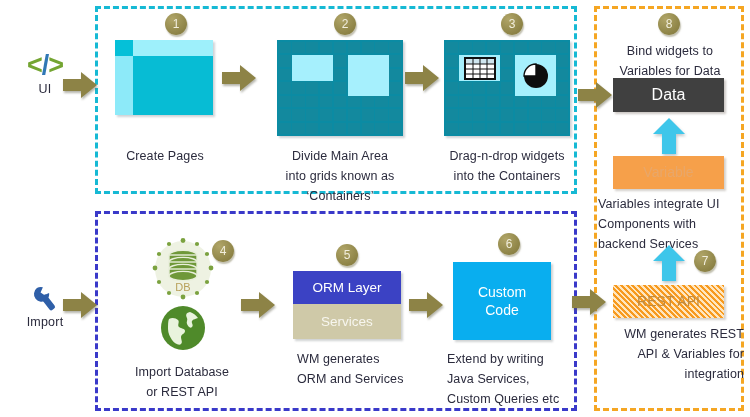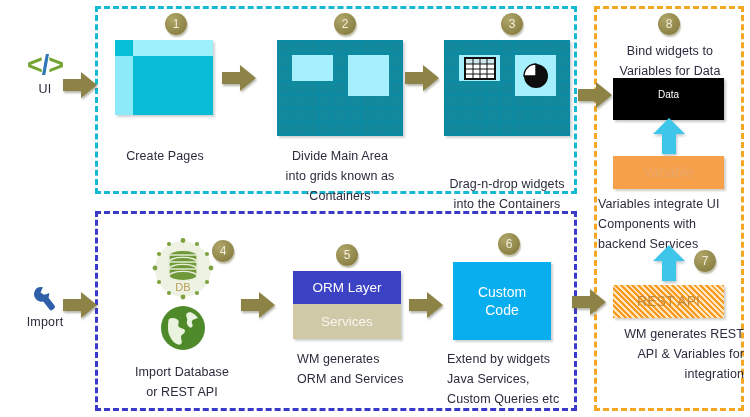--- a/index.html
+++ b/index.html
@@ -68,22 +68,22 @@
   #orm-box .svc{position:absolute;left:0;top:33px;right:0;bottom:0;background:#cfc9a8;
            color:#f7f6ef;font-size:13.5px;line-height:35px;text-align:center;}
 
   
   #code-box{position:absolute;left:453px;top:262px;width:98px;height:78px;
             background:#09aeef;color:#fff;font-size:14px;line-height:18px;
             display:flex;align-items:center;justify-content:center;text-align:center;
             box-shadow:1.5px 2px 2px rgba(120,125,130,.35);}
 
   
-  #data-box{position:absolute;left:613px;top:78px;width:111px;height:42px;
-            background:#000000;color:#fff;font-size:10px;line-height:34px;
+  #data-box{position:absolute;left:613px;top:78px;width:111px;height:34px;
+            background:#404040;color:#fff;font-size:16px;line-height:34px;
             text-align:center;box-shadow:1.5px 2px 2px rgba(130,120,110,.4);}
   #variable-box{position:absolute;left:613px;top:156px;width:111px;height:33px;
             background:#f6a04a;color:#e8a76a;font-size:14px;line-height:33px;
             text-align:center;box-shadow:1.5px 2px 2px rgba(130,120,110,.35);}
   #restapi-box{position:absolute;left:613px;top:285px;width:111px;height:33px;
             color:#c08a3e;font-size:14px;line-height:33px;text-align:center;
             background:repeating-linear-gradient(45deg,#f79a1f 0 2px,#ffe6bf 2px 4px);
             box-shadow:1.5px 2px 2px rgba(130,120,110,.35);}
 
   
@@ -325,21 +325,21 @@
       </g>
     </svg>
   </div>
   <div class="wdg" style="left:78px;top:22px;">
     <svg width="28" height="28" viewBox="0 0 28 28">
       <circle cx="14" cy="14" r="12" fill="#0d0d0d"></circle>
       <path d="M14 14 V2 A12 12 0 0 0 2 14 Z" fill="#ffffff" stroke="#0d0d0d" stroke-width="1.4"></path>
     </svg>
   </div>
 </div>
-<div class="cap-txt" style="left:437px;top:146px;width:140px;white-space:pre-line;margin-top:28px;">Drag-n-drop widgets
+<div class="cap-txt" style="left:437px;top:146px;width:140px;white-space:pre-line;">Drag-n-drop widgets
 into the Containers</div>
 
 <div class="badge" style="left:212px;top:240px;">4</div>
 <div id="db-icon">
   <svg width="62" height="62" viewBox="0 0 62 62">
     <circle cx="31" cy="31" r="28" fill="#eef2e2"></circle>
     <g fill="#7ba23f">
       <circle cx="31" cy="2.5" r="2.4"></circle>
         <circle cx="45" cy="6" r="2.1"></circle>
         <circle cx="55" cy="16" r="2.1"></circle>
@@ -381,21 +381,21 @@
   <div class="svc">Services</div>
 </div>
 <div class="cap-txt" style="left:288px;top:349px;width:130px;white-space:pre-line;text-align:left;margin-left:9px;">WM generates
 ORM and Services</div>
 
 <div class="badge" style="left:498px;top:233px;">6</div>
 <div id="code-box">
   <span style="white-space:pre-line;">Custom
 Code</span>
 </div>
-<div class="cap-txt" style="left:447px;top:349px;width:140px;white-space:pre-line;text-align:left;">Extend by widgets
+<div class="cap-txt" style="left:447px;top:349px;width:140px;white-space:pre-line;text-align:left;">Extend by writing
 Java Services,
 Custom Queries etc</div>
 
 <div class="badge" style="left:658px;top:13px;">8</div>
 <div class="cap-txt" style="left:600px;top:41px;width:140px;white-space:pre-line;">Bind widgets to
 Variables for Data</div>
 <div id="data-box">Data</div>
 <div class="uparrow" style="left:652px;top:118px;">
   <svg width="34" height="36" viewBox="0 0 34 36">
       <path d="M17 0l16 16h-9v20H10V16H1z" fill="#3ec6ea"></path>

